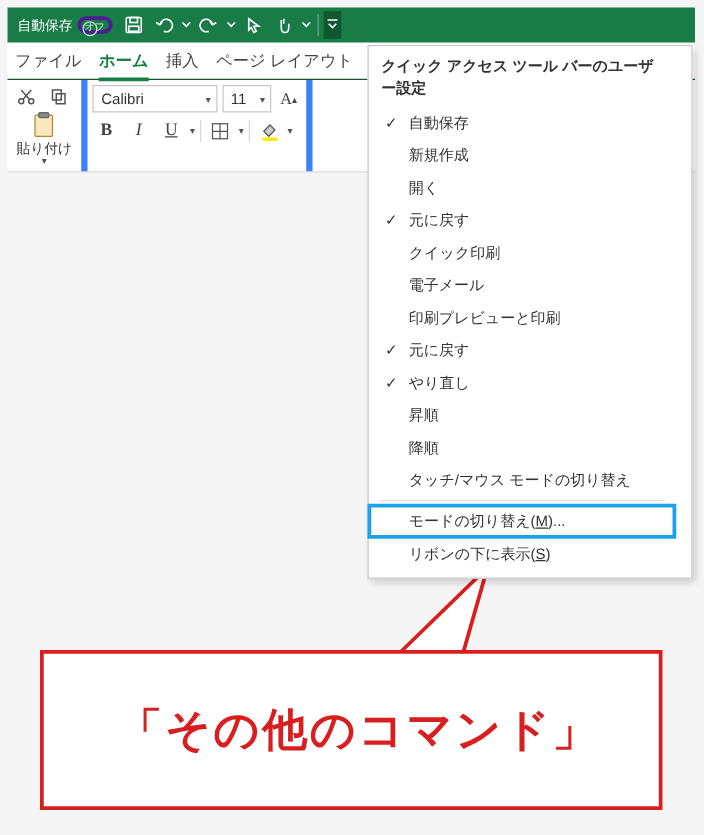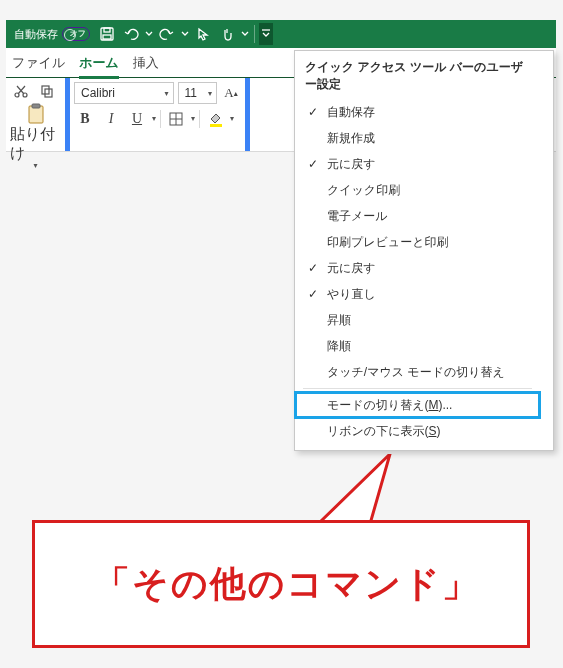--- a/index.html
+++ b/index.html
@@ -10,50 +10,48 @@
     height: 668px;
     position: relative;
     font-size: 12px;
     color: #333;
   }
   .frame {
     position: absolute;
     left: 6px; top: 6px;
     width: 550px;
     background: #fff;
-    margin-top: 14px;
   }
   
   .titlebar {
     background: #197b46;
     height: 28px;
     display: flex;
     align-items: center;
     padding: 0 4px;
     gap: 2px;
     color: #fff;
   }
   .autosave {
     display: flex; align-items: center;
     background: transparent;
     padding: 0 4px;
     gap: 4px;
     font-size: 11px;
   }
   .toggle-off {
     width: 28px; height: 14px;
-    border: 1px solid #4c1d95;
+    border: 3px solid #4c1d95;
     border-radius: 8px;
     position: relative;
     font-size: 8px;
     line-height: 12px;
     text-align: right;
     padding-right: 3px;
     color: #cfe8da;
-    font-weight: bold;
   }
   .toggle-off::before {
     content:"";
     position:absolute; left:1px; top:1px;
     width:10px; height:10px;
     border-radius:50%;
     border:1px solid #cfe8da;
   }
   .qat-btn {
     width: 22px; height: 22px;
@@ -114,21 +112,21 @@
   .clipboard-group { align-items:center; width: 64px; }
   .clip-top { display:flex; gap:4px; width:100%; }
   .mini-btn {
     width:22px; height:18px;
     display:flex; align-items:center; justify-content:center;
   }
   .paste-big {
     display:flex; flex-direction:column; align-items:center;
     margin-top:2px;
   }
-  .paste-label { font-size:15px; margin-top:-1px; }
+  .paste-label { font-size:11px; margin-top:-1px; }
   .dd-caret { font-size:8px; line-height:6px; color:#555; }
 
   .font-group { width: 180px; gap:4px; }
   .row { display:flex; align-items:center; gap:4px; }
   .combo {
     border:1px solid #c8c8c8;
     height:22px;
     display:flex; align-items:center;
     padding:0 4px 0 6px;
     font-size:12px;
@@ -275,20 +273,21 @@
           <line x1="1" y1="2" x2="9" y2="2"></line>
           <path d="M2 5 L5 8 L8 5"></path>
         </svg>
     </div>
   </div>
 
   <div class="tabs">
     <span class="tab">ファイル</span>
     <span class="tab active">ホーム</span>
     <span class="tab">挿入</span>
+    <span class="tab">ページ レイアウト</span>
   </div>
 
   <div class="ribbon">
 
     <div class="group clipboard-group">
       <div class="clip-top">
         <div class="mini-btn">
           <svg width="16" height="16" viewBox="0 0 16 16" stroke="#555" fill="none" stroke-width="1.2">
               <circle cx="4" cy="12" r="2"></circle>
               <circle cx="12" cy="12" r="2"></circle>
@@ -356,20 +355,24 @@
 
     <div class="menu-item">
       <span class="check">✓</span>
       <span>自動保存</span>
     </div>
     <div class="menu-item">
       <span class="check"></span>
       <span>新規作成</span>
     </div>
     <div class="menu-item">
+      <span class="check"></span>
+      <span>開く</span>
+    </div>
+    <div class="menu-item">
       <span class="check">✓</span>
       <span>元に戻す</span>
     </div>
     <div class="menu-item">
       <span class="check"></span>
       <span>クイック印刷</span>
     </div>
     <div class="menu-item">
       <span class="check"></span>
       <span>電子メール</span>

